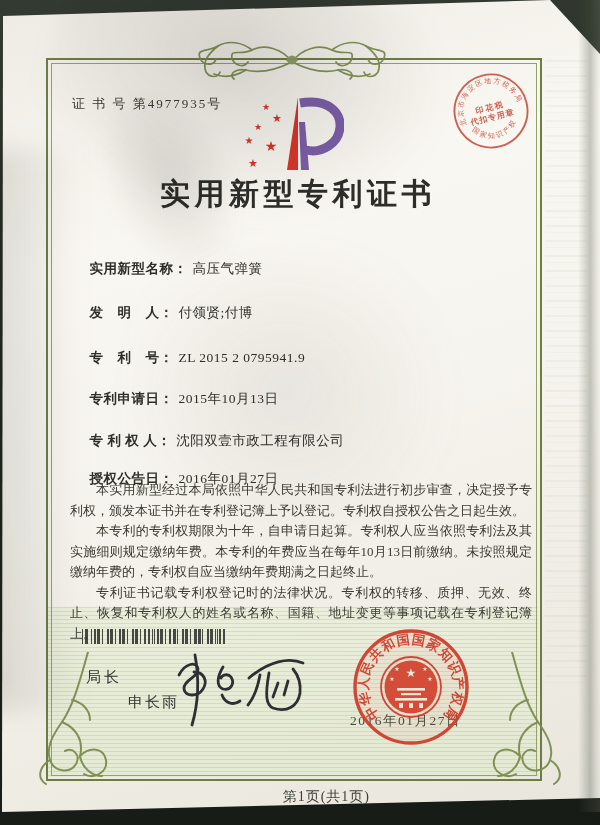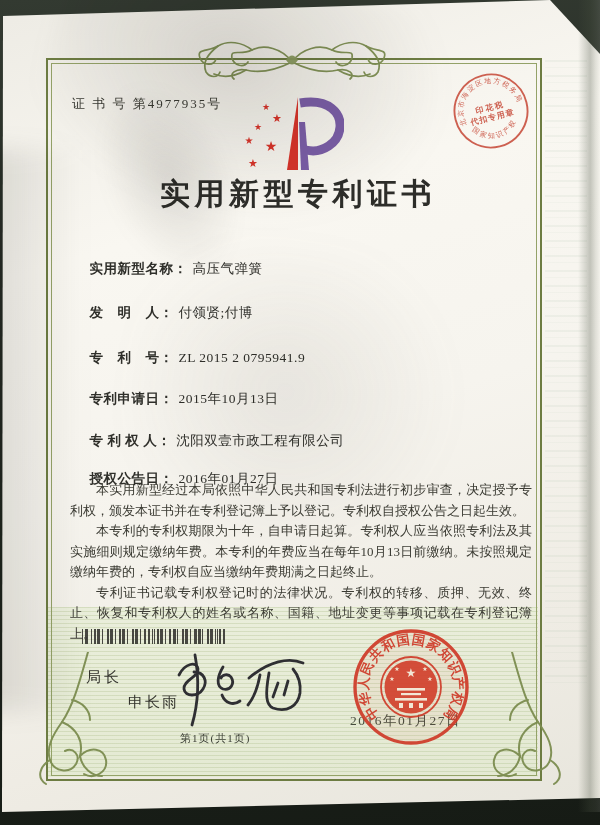--- a/index.html
+++ b/index.html
@@ -35,21 +35,21 @@
   .bodytext p{margin:0;text-indent:2em;}
   .barcode{
     left:82px;top:629px;width:143px;height:15px;opacity:.85;
     background:
       repeating-linear-gradient(90deg,#2c2c28 0 1.5px,rgba(0,0,0,0) 1.5px 3px,#2c2c28 3px 6px,rgba(0,0,0,0) 6px 7.5px,#2c2c28 7.5px 8.5px,rgba(0,0,0,0) 8.5px 12.5px),
       repeating-linear-gradient(90deg,rgba(0,0,0,0) 0 9px,#2c2c28 9px 10.5px,rgba(0,0,0,0) 10.5px 21px);
   }
   .dir-title{left:86px;top:668px;font-size:15px;letter-spacing:3px;color:#33332d;font-family:Liberation Serif, serif;}
   .dir-name{left:84px;top:693px;font-size:15px;letter-spacing:2px;color:#33332d;padding-left:44px;}
   .seal-date{left:350px;top:712px;font-size:13.5px;letter-spacing:1.5px;color:#474d3f;z-index:5;}
-  .footer{left:180px;top:731px;width:190px;text-align:left;font-size:11px;letter-spacing:1px;color:#3c4036;}
+  .footer{left:180px;top:788px;width:190px;text-align:right;font-size:14px;letter-spacing:1px;color:#3c4036;}
   .svgabs{position:absolute;z-index:6;}
   .crease{position:absolute;z-index:9;pointer-events:none;mix-blend-mode:multiply;}
   .edgeR{
     position:absolute;left:578px;top:0;width:22px;height:812px;z-index:8;pointer-events:none;
     background:linear-gradient(90deg,rgba(0,0,0,0) 0%,rgba(70,78,62,.30) 55%,rgba(120,126,110,.18) 80%,rgba(210,212,200,.12) 100%);
   }
   .ghost{
     position:absolute;left:545px;top:60px;width:42px;height:630px;z-index:2;opacity:.45;
     background:repeating-linear-gradient(180deg, rgba(110,150,115,.16) 0 2px, rgba(0,0,0,0) 2px 7px, rgba(110,150,115,.10) 7px 8px, rgba(0,0,0,0) 8px 15px);
     filter:blur(.6px);

